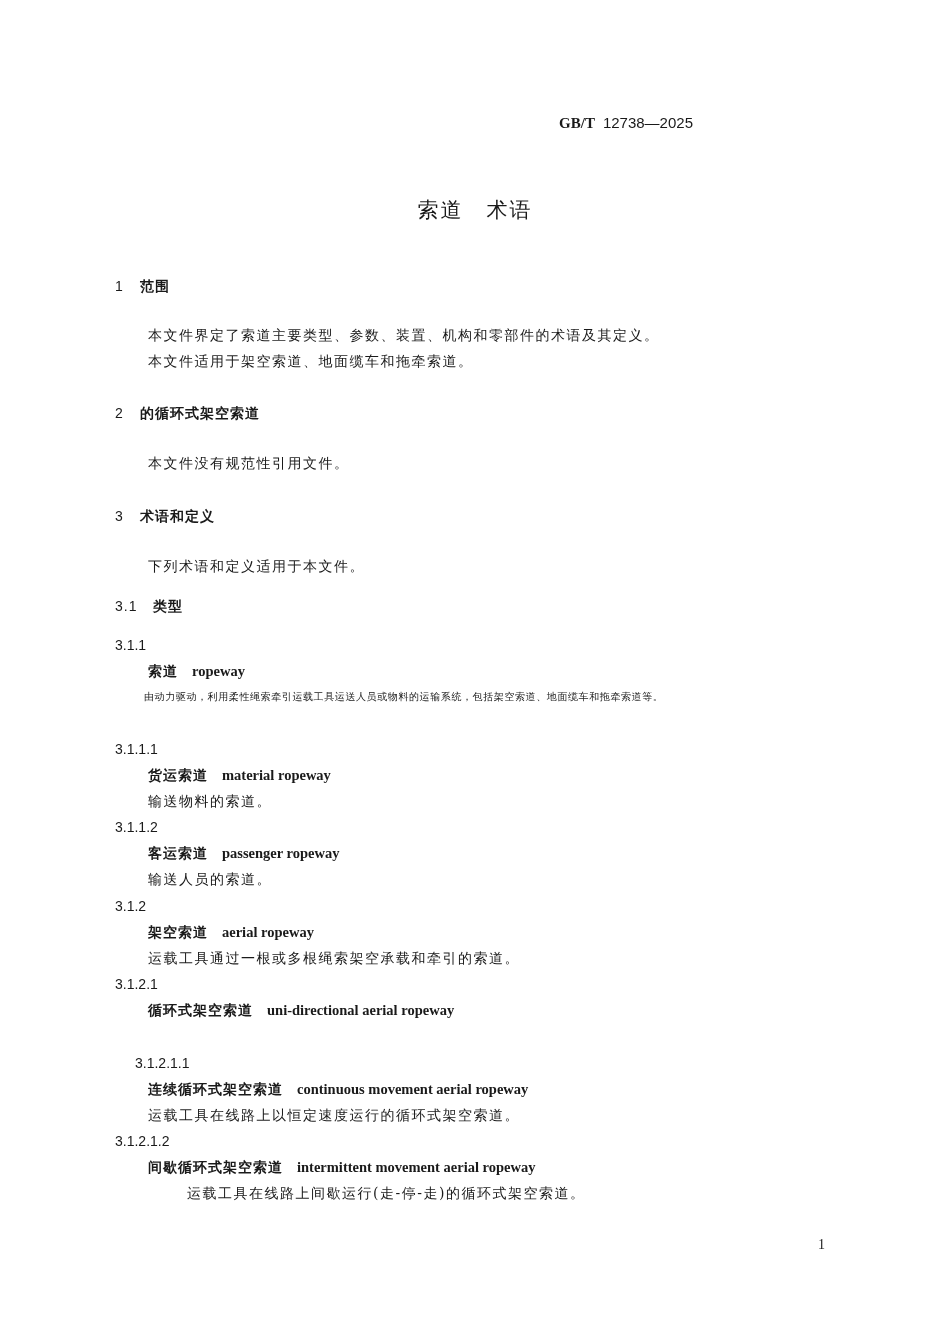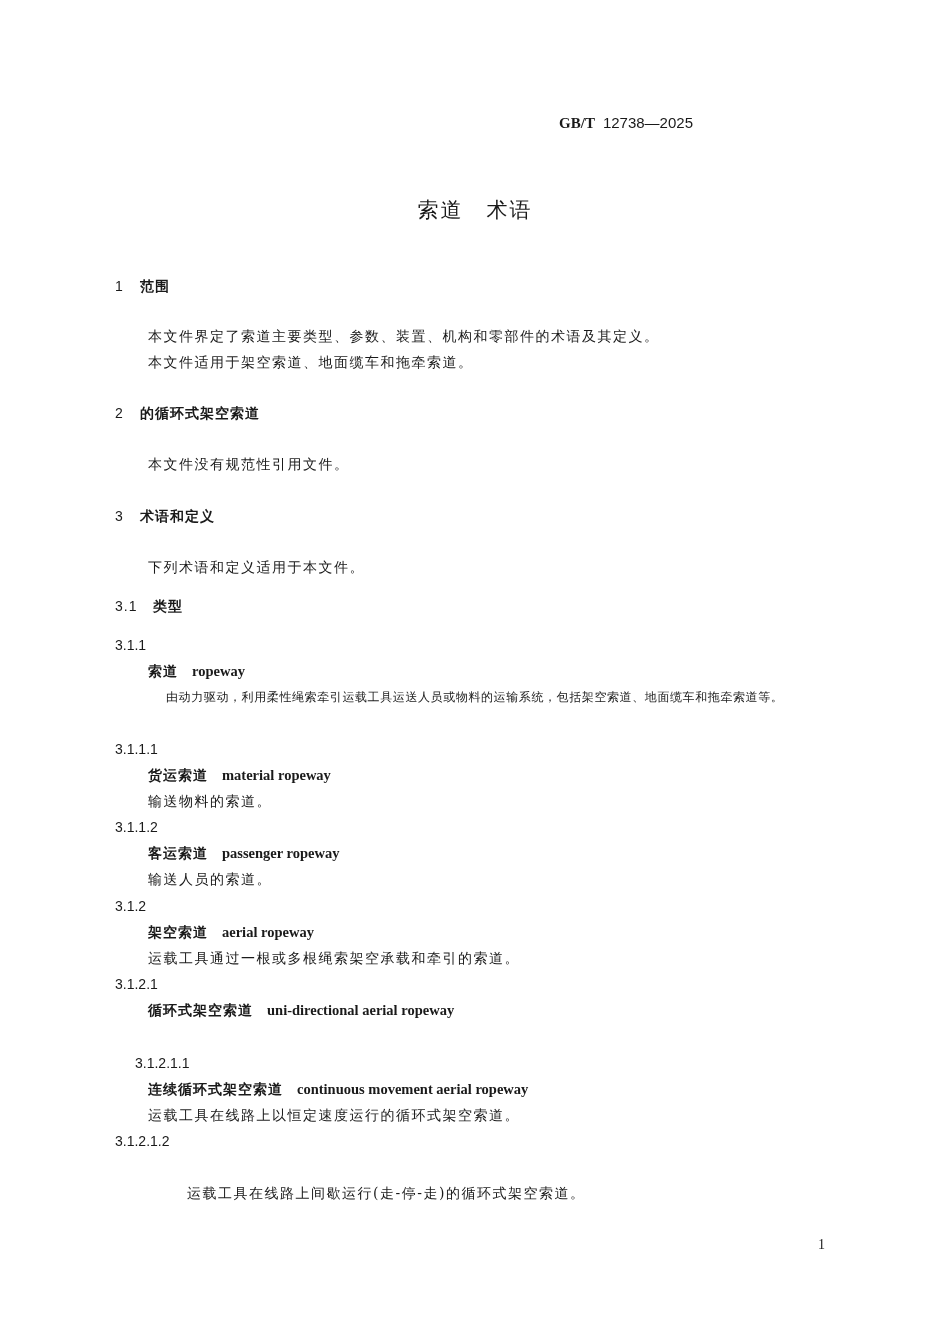--- a/index.html
+++ b/index.html
@@ -76,21 +76,21 @@
       letter-spacing: 1px;
     }
     .h2 .num {
       display: inline-block;
       width: 38px;
       font-weight: normal;
       font-family: "Liberation Sans", sans-serif;
     }
     .para {
       left: 148px;
-      font-family: Liberation Sans, sans-serif;
+      font-family: Liberation Serif, serif;
       font-size: 14px;
       line-height: 20px;
       letter-spacing: 1.5px;
     }
     .term-num {
       left: 115px;
       font-family: "Liberation Sans", sans-serif;
       font-size: 14px;
       line-height: 20px;
     }
@@ -110,26 +110,26 @@
       font-size: 14.5px;
     }
     .def {
       left: 148px;
       font-family: "DejaVu Serif", serif;
       font-size: 14px;
       line-height: 20px;
       letter-spacing: 1.5px;
     }
     .def-wrap {
-      left: 133px;
+      left: 111px;
       width: 735px;
       white-space: normal;
       text-indent: 33px;
       font-family: "DejaVu Serif", serif;
-      font-size: 12px;
+      font-size: 10px;
       line-height: 26px;
       letter-spacing: 0.6px;
       text-align: justify;
     }
     .page-num {
       position: absolute;
       left: 818px;
       top: 1236px;
       font-family: "Liberation Serif", serif;
       font-size: 14px;
@@ -196,16 +196,19 @@
     <span class="zh">循环式架空索道</span><span class="en">uni-directional aerial ropeway</span>
   </div>
 
   <div class="abs term-num" style="top:1053px;margin-left:20px;">3.1.2.1.1</div>
   <div class="abs term-name" style="top:1079px;">
     <span class="zh">连续循环式架空索道</span><span class="en">continuous movement aerial ropeway</span>
   </div>
   <div class="abs def" style="top:1105px;">运载工具在线路上以恒定速度运行的循环式架空索道。</div>
 
   <div class="abs term-num" style="top:1131px;">3.1.2.1.2</div>
+  <div class="abs term-name" style="top:1157px;">
+    <span class="zh">间歇循环式架空索道</span><span class="en">intermittent movement aerial ropeway</span>
+  </div>
   <div class="abs def" style="top:1183px;margin-left:39px;">运载工具在线路上间歇运行(走-停-走)的循环式架空索道。</div>
 
   <div class="page-num">1</div>
 </div>
 
 </body></html>

